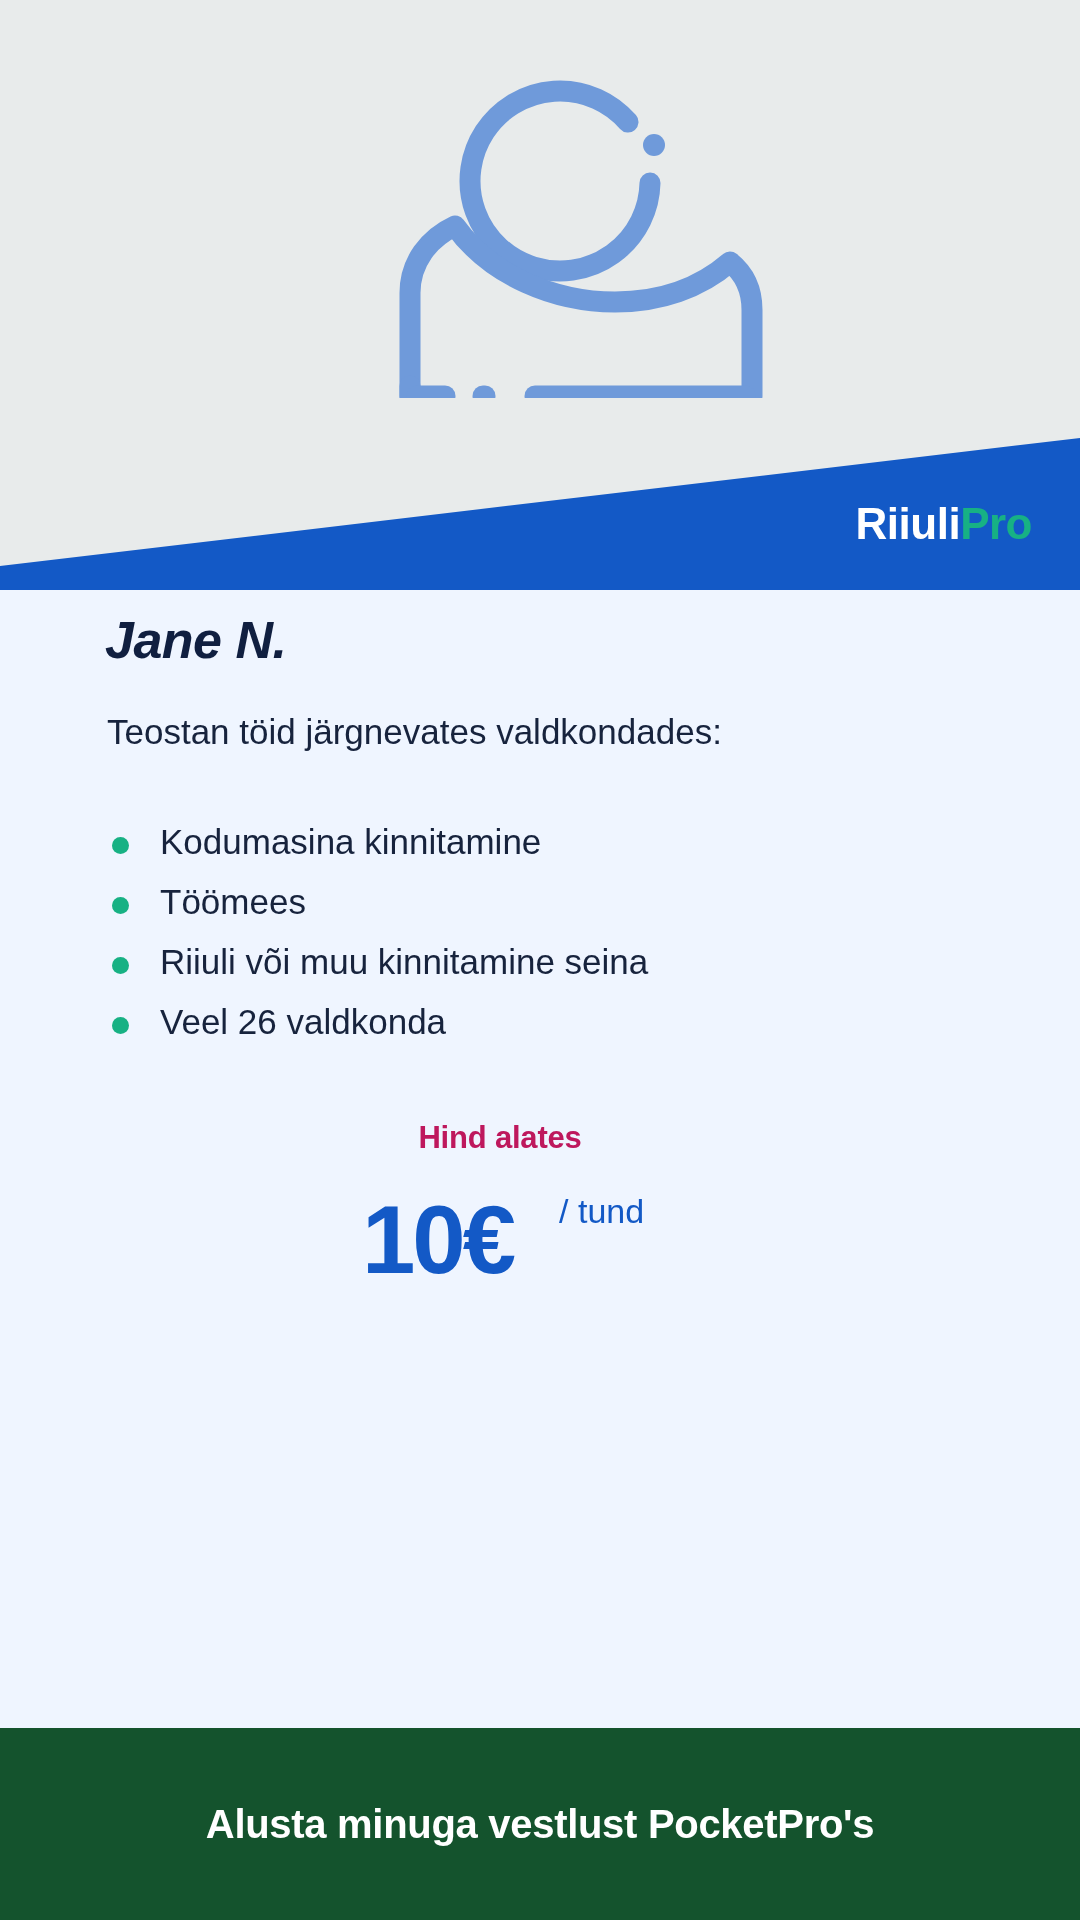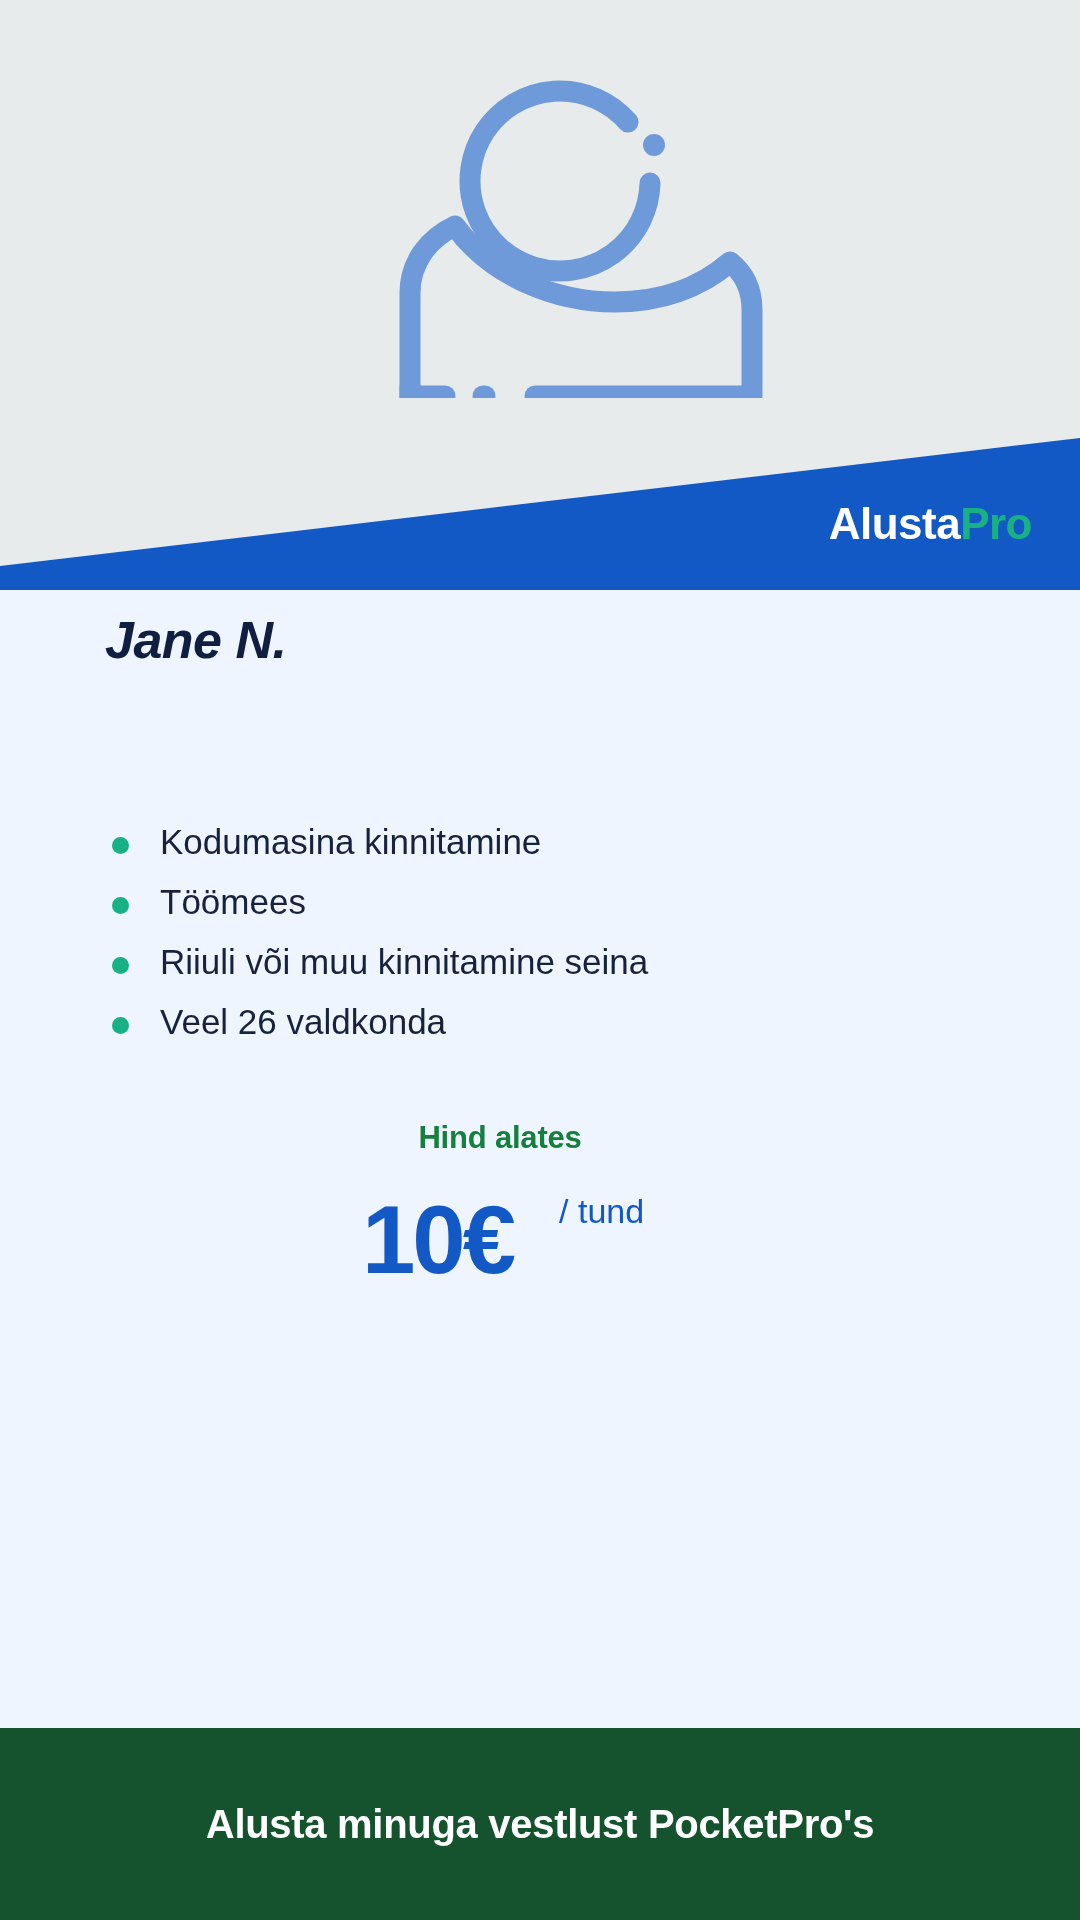--- a/index.html
+++ b/index.html
@@ -127,21 +127,21 @@
   .price-block {
     position: absolute;
     left: 0;
     top: 530px;
     width: 1080px;
   }
   .price-label {
     text-align: center;
     font-size: 31px;
     font-weight: 700;
-    color: #15803d;
+    color: #be185d;
     letter-spacing: -0.2px;
     padding-right: 80px;
   }
   .price-row {
     margin-top: 36px;
     display: flex;
     align-items: flex-start;
     justify-content: center;
     padding-right: 74px;
   }
@@ -206,28 +206,29 @@
       </svg>
     </div>
 
     <div class="hero-band">
       <svg viewBox="0 0 1080 590" preserveAspectRatio="none" xmlns="http://www.w3.org/2000/svg">
         <polygon points="0,566 1080,438 1080,590 0,590" fill="#1359c6"></polygon>
       </svg>
     </div>
 
     <div class="brand-logo">
-      <span class="brand-pocket">Alusta</span><span class="brand-pro">Pro</span>
+      <span class="brand-pocket">Riiuli</span><span class="brand-pro">Pro</span>
     </div>
   </div>
 
   <div class="main">
 
     <h1 class="pro-name">Jane N.</h1>
 
+    <p class="pro-subtitle">Teostan töid järgnevates valdkondades:</p>
 
     <ul class="skill-list">
       <li class="skill-item">
         <span class="skill-bullet"></span>
         <span>Kodumasina kinnitamine</span>
       </li>
       <li class="skill-item">
         <span class="skill-bullet"></span>
         <span>Töömees</span>
       </li>

